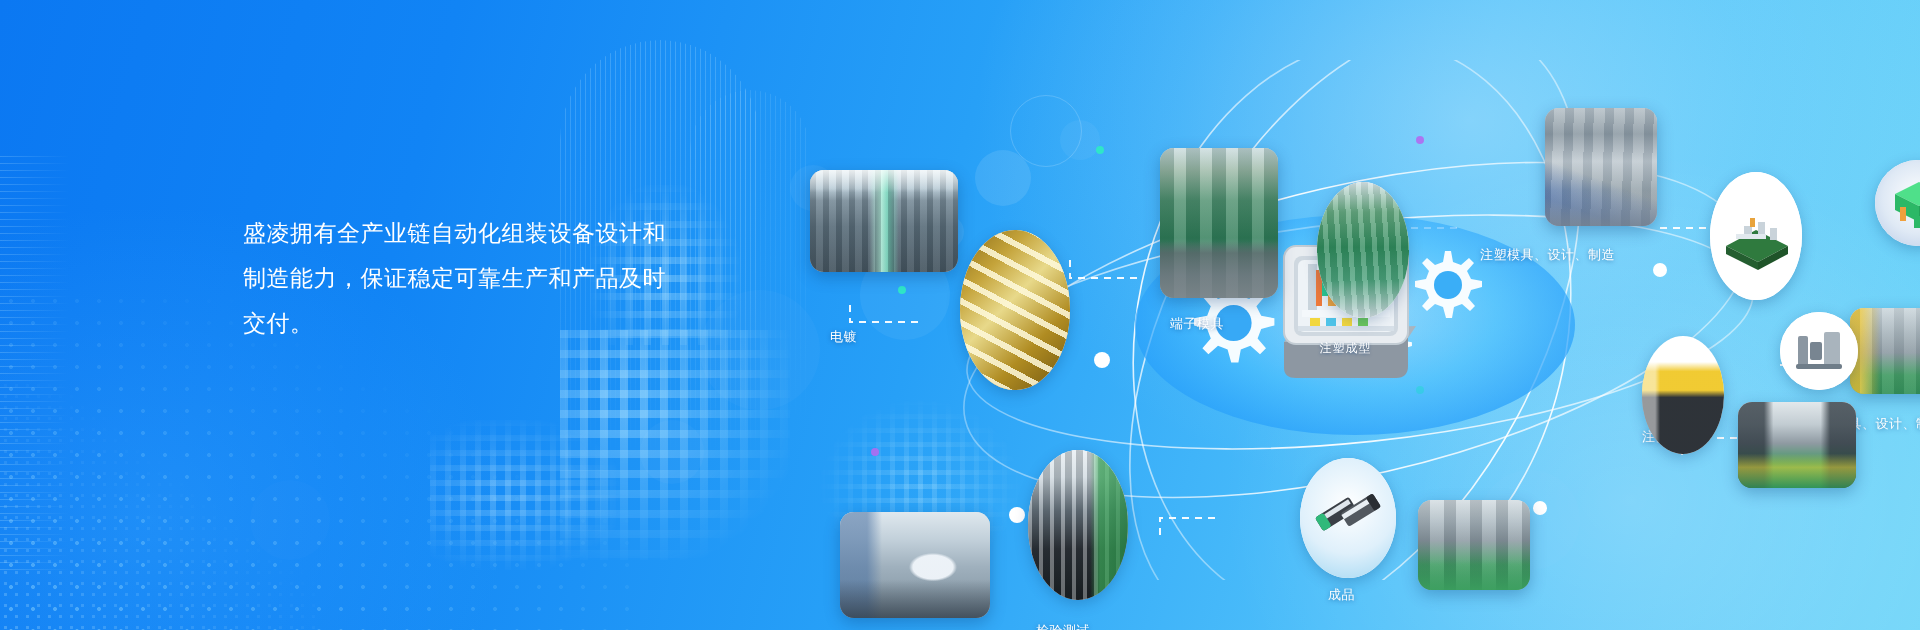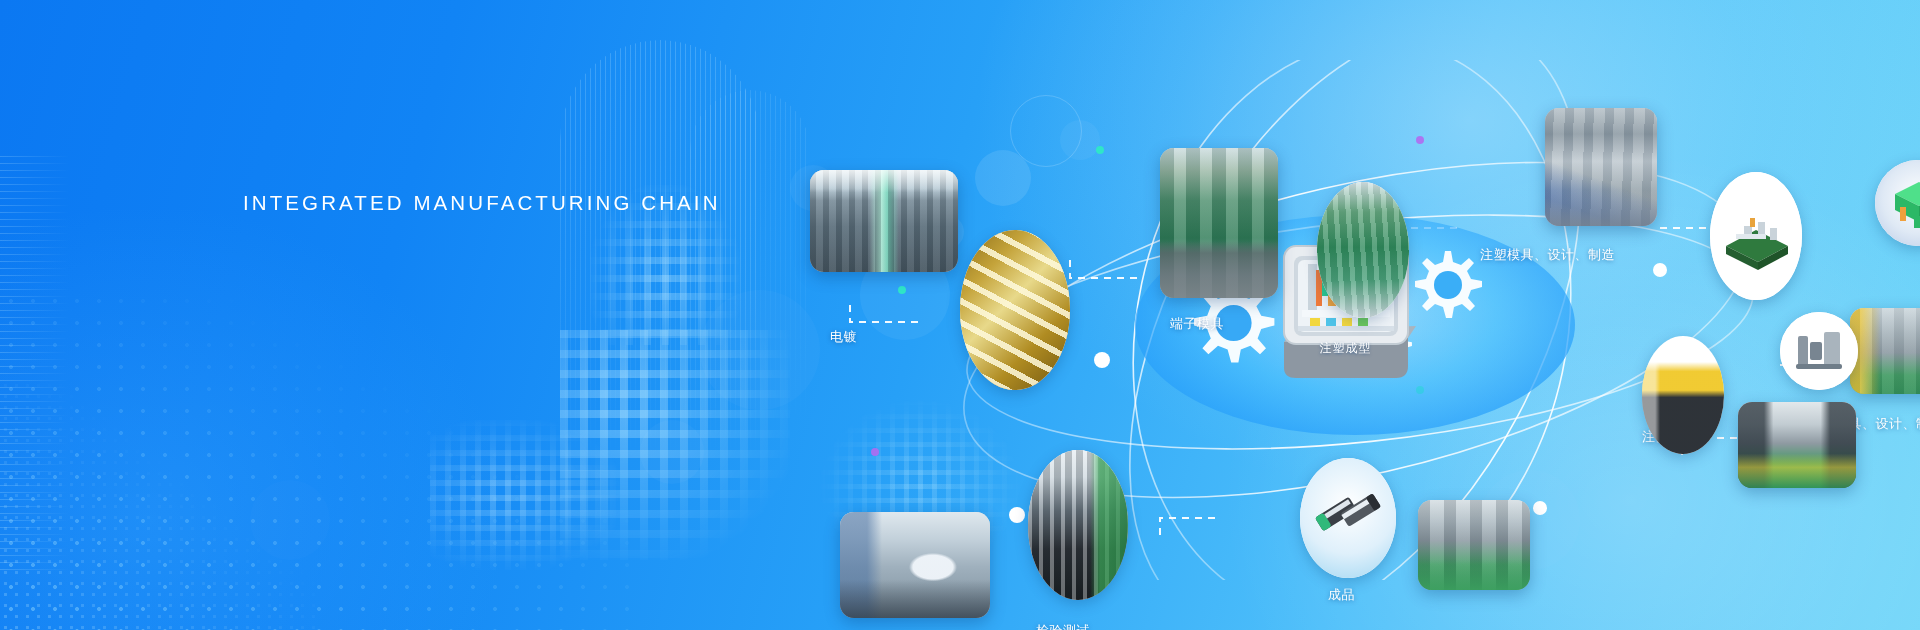--- a/index.html
+++ b/index.html
@@ -196,21 +196,21 @@
     <div class="bub" style="left:790px;top:165px;width:46px;height:46px;opacity:.5;"></div>
     <div class="bub" style="left:700px;top:290px;width:120px;height:120px;opacity:.28;"></div>
     <div class="bub" style="left:640px;top:420px;width:64px;height:64px;opacity:.30;"></div>
     <div class="bub" style="left:1060px;top:120px;width:40px;height:40px;opacity:.45;"></div>
     <div class="bub ring" style="left:1010px;top:95px;width:70px;height:70px;"></div>
     <div class="bub" style="left:1480px;top:470px;width:100px;height:100px;opacity:.18;"></div>
     <div class="bub" style="left:250px;top:480px;width:80px;height:80px;opacity:.16;"></div>
   </div>
 
   <div class="left-copy">
-    <div class="subhead">INTEGRATED MANUFACTURING CHAIN</div>
+    <div class="paragraph">盛凌拥有全产业链自动化组装设备设计和制造能力，保证稳定可靠生产和产品及时交付。</div>
   </div>
 
   <div id="diagram">
 
     <svg id="orbit-svg" viewBox="0 0 1140 520">
       <defs>
         <linearGradient id="og" x1="0" y1="0" x2="1" y2="0">
           <stop offset="0%" stop-color="#ffffff" stop-opacity=".35"></stop>
           <stop offset="45%" stop-color="#ffffff" stop-opacity=".95"></stop>
           <stop offset="100%" stop-color="#ffffff" stop-opacity=".45"></stop>

